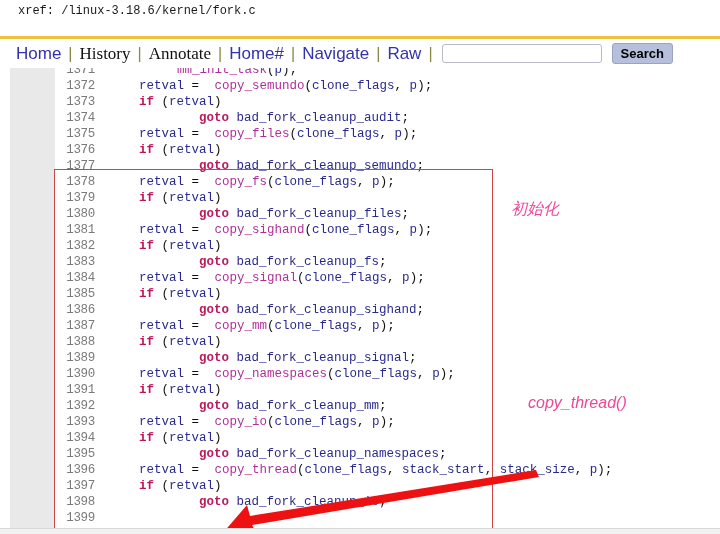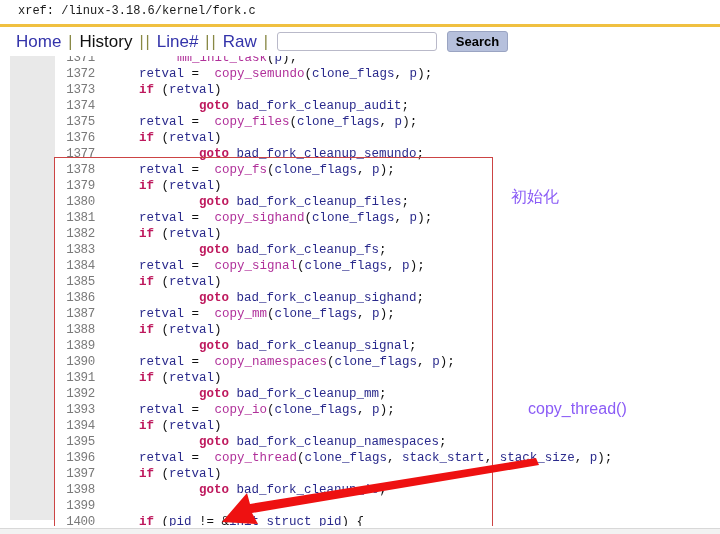--- a/index.html
+++ b/index.html
@@ -11,21 +11,21 @@
   body {
     width: 720px;
     height: 534px;
     overflow: hidden;
     font-family: "Liberation Sans", sans-serif;
     position: relative;
   }
 
   
   #xref-bar {
-    height: 24px;
+    height: 36px;
     padding: 4px 0 4px 18px;
     box-sizing: border-box;
     font-family: "Liberation Mono", monospace;
     font-size: 12px;
     color: #1a1a1a;
     letter-spacing: 0px;
     white-space: nowrap;
   }
 
   
@@ -48,20 +48,21 @@
   .menu-link {
     font-size: 17px;
     color: #3333aa;
     text-decoration: none;
     padding: 0 6px;
     cursor: pointer;
   }
   .menu-link.current {
     color: #111111;
     cursor: default;
+    font-family: Liberation Serif, serif;
   }
   .menu-sep {
     color: #888844;
     font-size: 16px;
     padding: 0 1px;
   }
   #search-input {
     width: 150px;
     height: 17px;
     margin-left: 8px;
@@ -145,34 +146,34 @@
     left: 54px;
     top: 101px;
     width: 439px;
     height: 390px;
     border: 1.4px solid #cc4444;
     box-sizing: border-box;
     pointer-events: none;
   }
   .annot {
     position: absolute;
-    color: #8b5cf6;
+    color: #ec4899;
     font-family: "Liberation Sans", sans-serif;
     white-space: nowrap;
+    font-style: italic;
   }
   #annot-init {
     left: 511px;
     top: 131px;
     font-size: 16px;
   }
   #annot-copythread {
     left: 528px;
     top: 326px;
     font-size: 16px;
-    margin-top: 18px;
   }
   #arrow-svg {
     position: absolute;
     left: 0;
     top: 0;
     width: 720px;
     height: 470px;
     pointer-events: none;
   }
 
@@ -195,23 +196,25 @@
   <span>xref: /linux-3.18.6/kernel/fork.c</span>
 </div>
 
 <div id="gold-rule"></div>
 
 <div id="menu-bar">
   <a class="menu-link" href="#">Home</a>
   <span class="menu-sep">|</span>
   <a class="menu-link current" href="#">History</a>
   <span class="menu-sep">|</span>
-  <span class="menu-sep">|</span>
-  <a class="menu-link" href="#">Line#</a>
-  <span class="menu-sep">|</span>
+  <a class="menu-link current" href="#">Annotate</a>
+  <span class="menu-sep">|</span>
+  <a class="menu-link" href="#">Home#</a>
+  <span class="menu-sep">|</span>
+  <a class="menu-link" href="#">Navigate</a>
   <span class="menu-sep">|</span>
   <a class="menu-link" href="#">Raw</a>
   <span class="menu-sep">|</span>
 
   <input id="search-input" type="text" placeholder="" style="">
   <button id="search-button">Search</button>
 
 </div>
 
 <div id="code-area">

